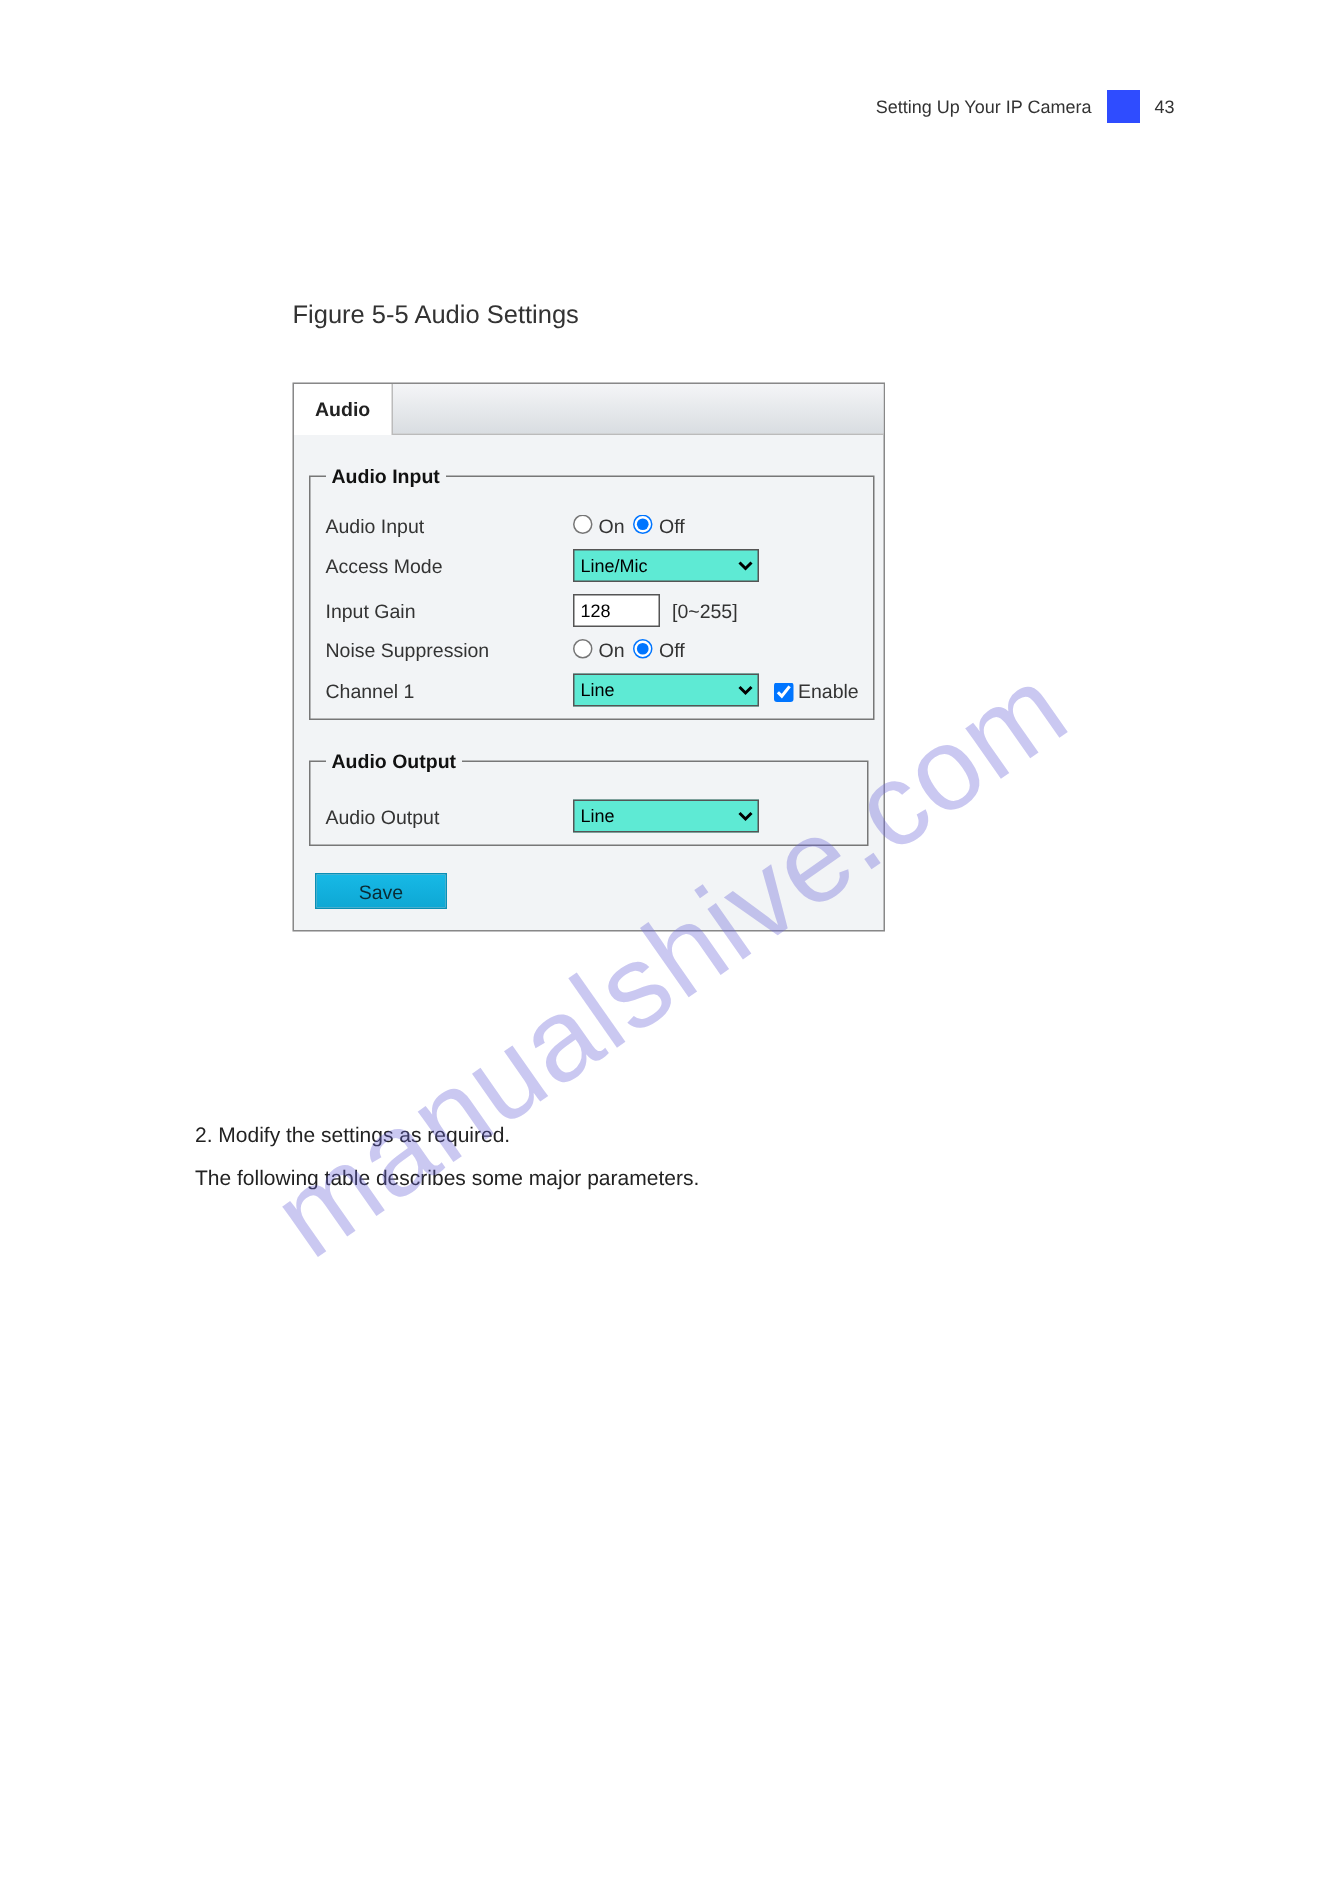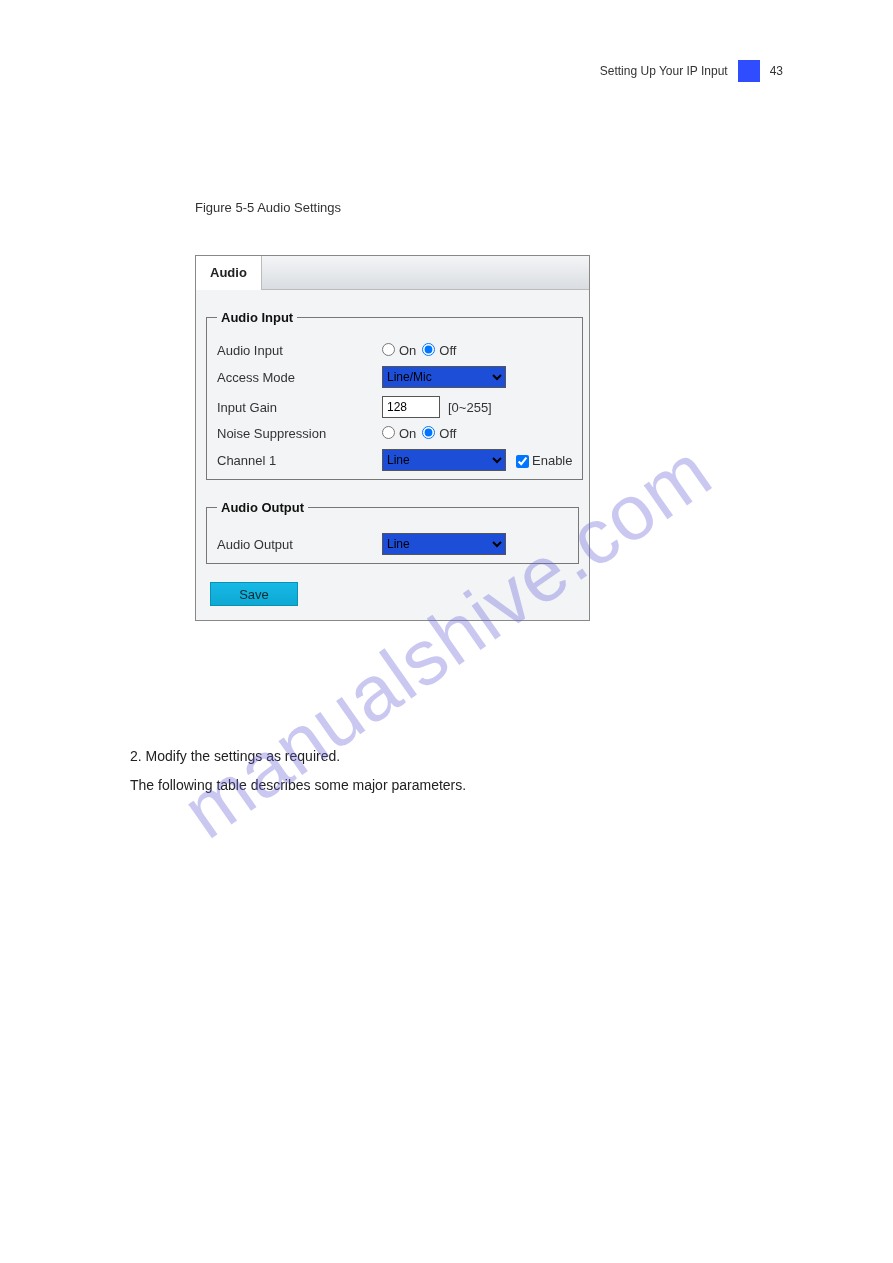--- a/index.html
+++ b/index.html
@@ -25,21 +25,21 @@
   }
   .page-header .sq {
     width: 22px;
     height: 22px;
     background: #2f4cff;
   }
   .caption {
     position: absolute;
     left: 195px;
     top: 200px;
-    font-size: 13px;
+    font-size: 17px;
     text-align: right;
   }
   .audio-panel {
     position: absolute;
     left: 195px;
     top: 255px;
     width: 395px;
     border: 1px solid #888;
     background: #f2f4f6;
   }
@@ -79,21 +79,21 @@
     width: 165px;
     font-size: 13px;
   }
   .radio-opt { display: inline-flex; align-items: flex-start; gap: 4px; margin-right: 6px; font-size: 13px;}
   input[type="radio"] { margin:0; }
   select {
     width: 124px;
     height: 22px;
     font-size: 12px;
     border: 1px solid #555;
-    background: #1d4ed8;
+    background: #5eead4;
   }
   select.disabled {
     background: #dcdcdc;
   }
   input.txt {
     width: 58px;
     height: 22px;
     border: 1px solid #555;
     padding: 0 4px;
     font-size: 12px;
@@ -131,21 +131,21 @@
     color: rgba(102, 98, 214, 0.35);
     pointer-events: none;
     white-space: nowrap;
     letter-spacing: 1px;
   }
 </style>
 </head>
 <body>
 
 <div class="page-header">
-  <span>Setting Up Your IP Input</span>
+  <span>Setting Up Your IP Camera</span>
   <span class="sq"></span>
   <span>43</span>
 </div>
 
 <div class="caption">Figure 5-5 Audio Settings</div>
 
 <div class="audio-panel">
   <div class="tabbar">
     <div class="tab-active">Audio</div>
   </div>

